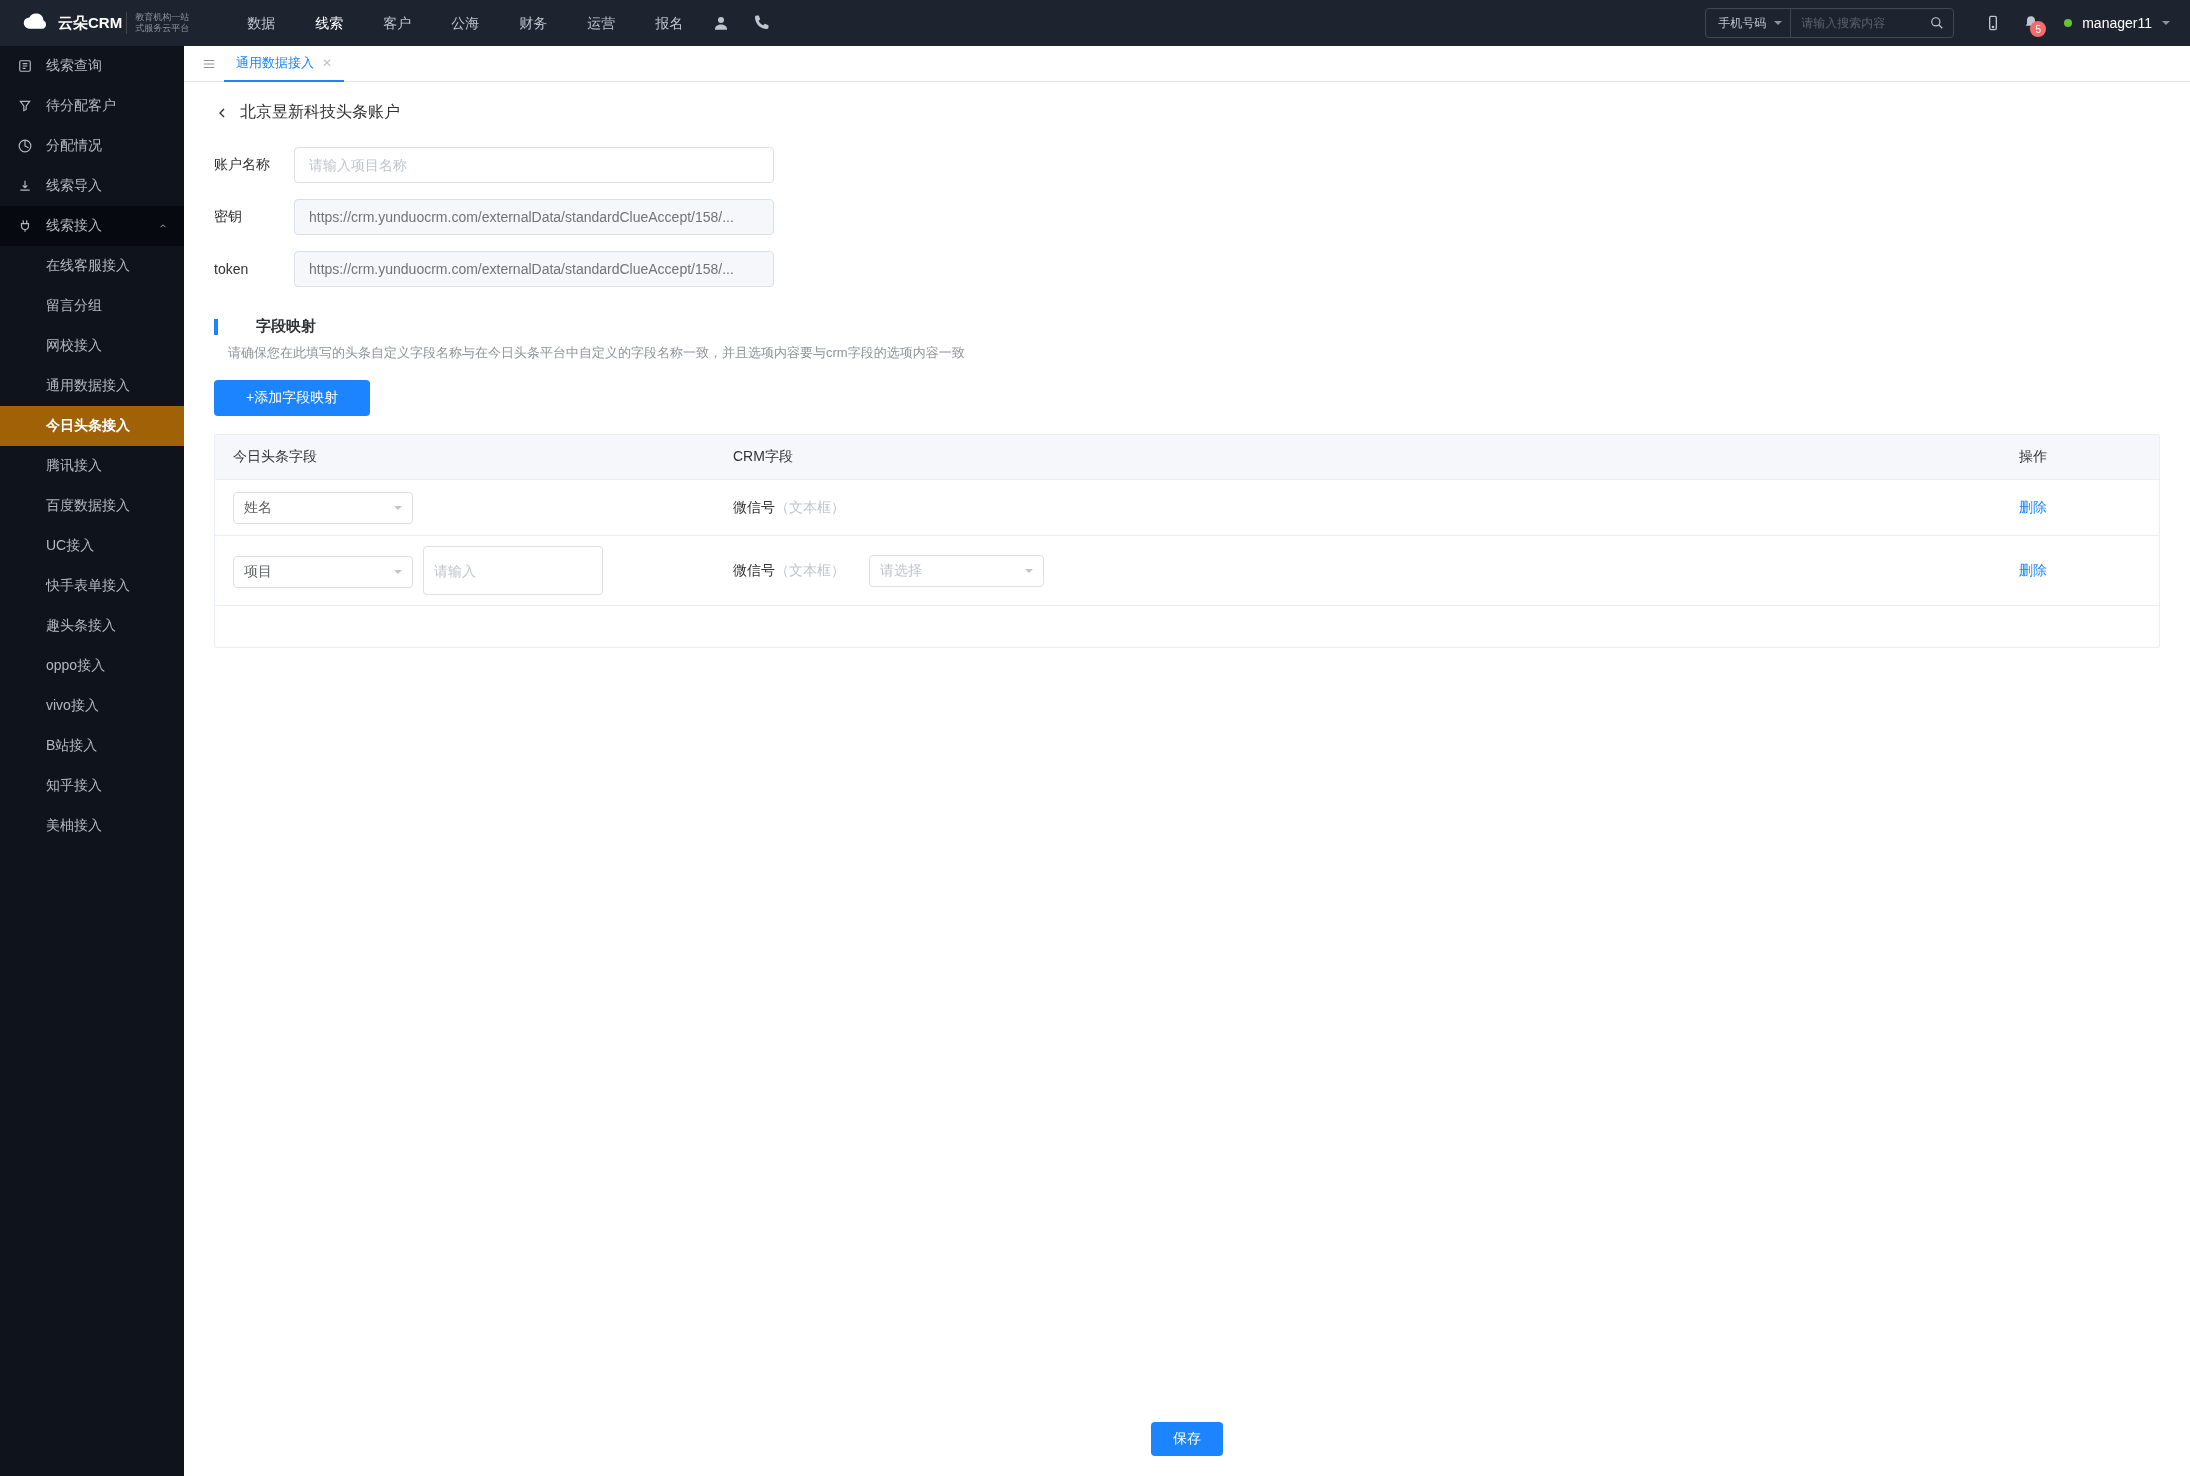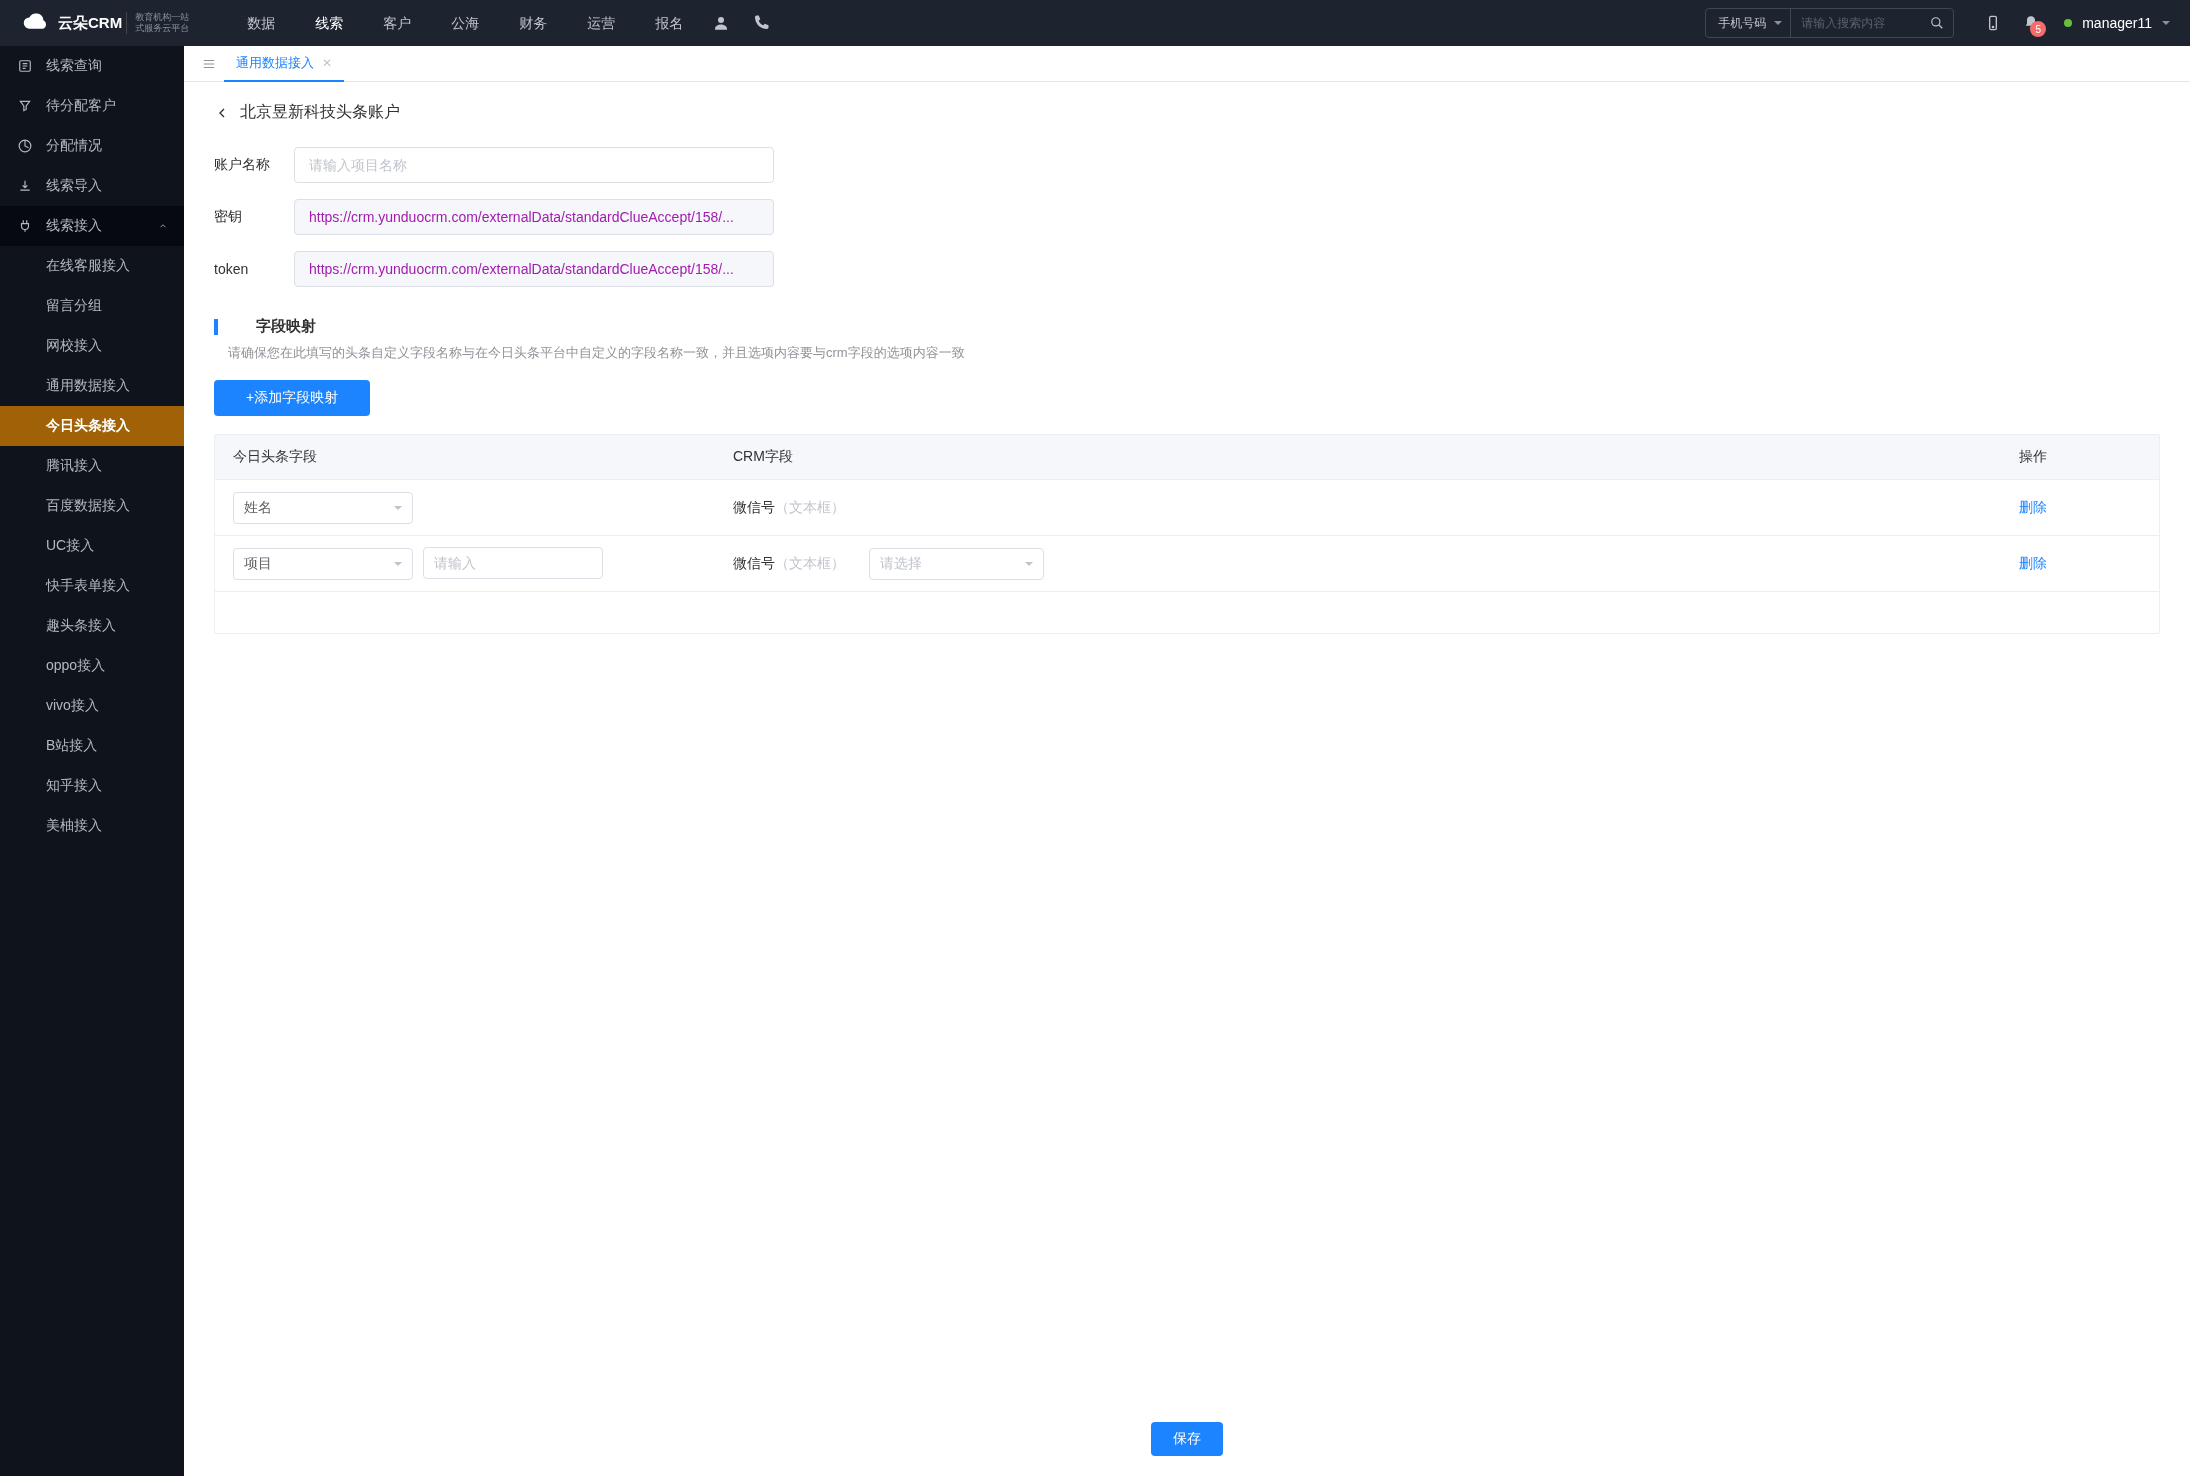--- a/index.html
+++ b/index.html
@@ -47,38 +47,38 @@
 .tab-close { margin-left: 8px; color: #c0c4cc; font-size: 12px; cursor: pointer; }
 .content { flex: 1; padding: 20px 30px; overflow-y: auto; }
 .page-title { display: flex; align-items: center; margin-bottom: 24px; }
 .back-icon { margin-right: 10px; cursor: pointer; color: #303133; }
 .page-title-text { font-size: 16px; color: #303133; }
 
 .form-row { display: flex; align-items: center; margin-bottom: 16px; }
 .form-label { width: 80px; font-size: 14px; color: #303133; }
 .form-input { flex: 0 0 480px; height: 36px; border: 1px solid #dcdfe6; border-radius: 4px; padding: 0 14px; font-size: 14px; background: #fff; outline: none; color: #606266; }
 .form-input::placeholder { color: #c0c4cc; }
-.form-input.readonly { background: #f5f7fa; color: #a21caf; cursor: default; }
+.form-input.readonly { background: #f5f7fa; color: #737373; cursor: default; }
 
 .section-title { display: flex; align-items: center; margin-top: 30px; margin-bottom: 8px; gap: 28px; }
 .section-bar { width: 4px; height: 16px; background: #1c84fe; margin-right: 10px; }
 .section-title-text { font-size: 15px; font-weight: 600; color: #303133; }
 .section-desc { font-size: 13px; color: #909399; margin-bottom: 18px; padding-left: 14px; }
 .btn-primary { background: #1c84fe; color: #fff; border: none; border-radius: 4px; padding: 9px 32px; font-size: 14px; cursor: pointer; }
 
 .table { margin-top: 18px; border: 1px solid #ebeef5; border-radius: 2px; }
 .thead { display: flex; background: #f5f7fa; height: 44px; align-items: center; color: #303133; font-size: 14px; }
 .th1 { flex: 0 0 500px; padding-left: 18px; }
 .th2 { flex: 1; padding-left: 18px; }
 .th3 { flex: 0 0 140px; }
 .trow { display: flex; align-items: center; min-height: 56px; border-top: 1px solid #ebeef5; padding: 10px 0; }
 .select-box { display: inline-flex; align-items: center; justify-content: space-between; height: 32px; border: 1px solid #dcdfe6; border-radius: 4px; padding: 0 10px; font-size: 14px; cursor: pointer; background: #fff; color: #606266; }
 .select-box .caret { border: 4px solid transparent; border-top-color: #c0c4cc; margin-top: 4px; margin-left: 8px; }
 .select-box.placeholder { color: #c0c4cc; }
-.small-input { height: 32px; border: 1px solid #dcdfe6; border-radius: 4px; padding: 0 10px; font-size: 14px; outline: none; width: 180px; margin-left: 10px; }
+.small-input { height: 49px; border: 1px solid #dcdfe6; border-radius: 4px; padding: 0 10px; font-size: 14px; outline: none; width: 180px; margin-left: 10px; }
 .small-input::placeholder { color: #c0c4cc; }
 .field-text { font-size: 14px; }
 .field-text .hint { color: #c0c4cc; }
 .link { color: #1c84fe; cursor: pointer; font-size: 14px; }
 .table-empty-row { height: 42px; border-top: 1px solid #ebeef5; }
 
 .footer { display: flex; justify-content: center; padding: 16px 0 20px; }
 .save-btn { background: #1c84fe; color: #fff; border: none; border-radius: 4px; padding: 8px 22px; font-size: 14px; cursor: pointer; }
 
 svg { display: block; }

